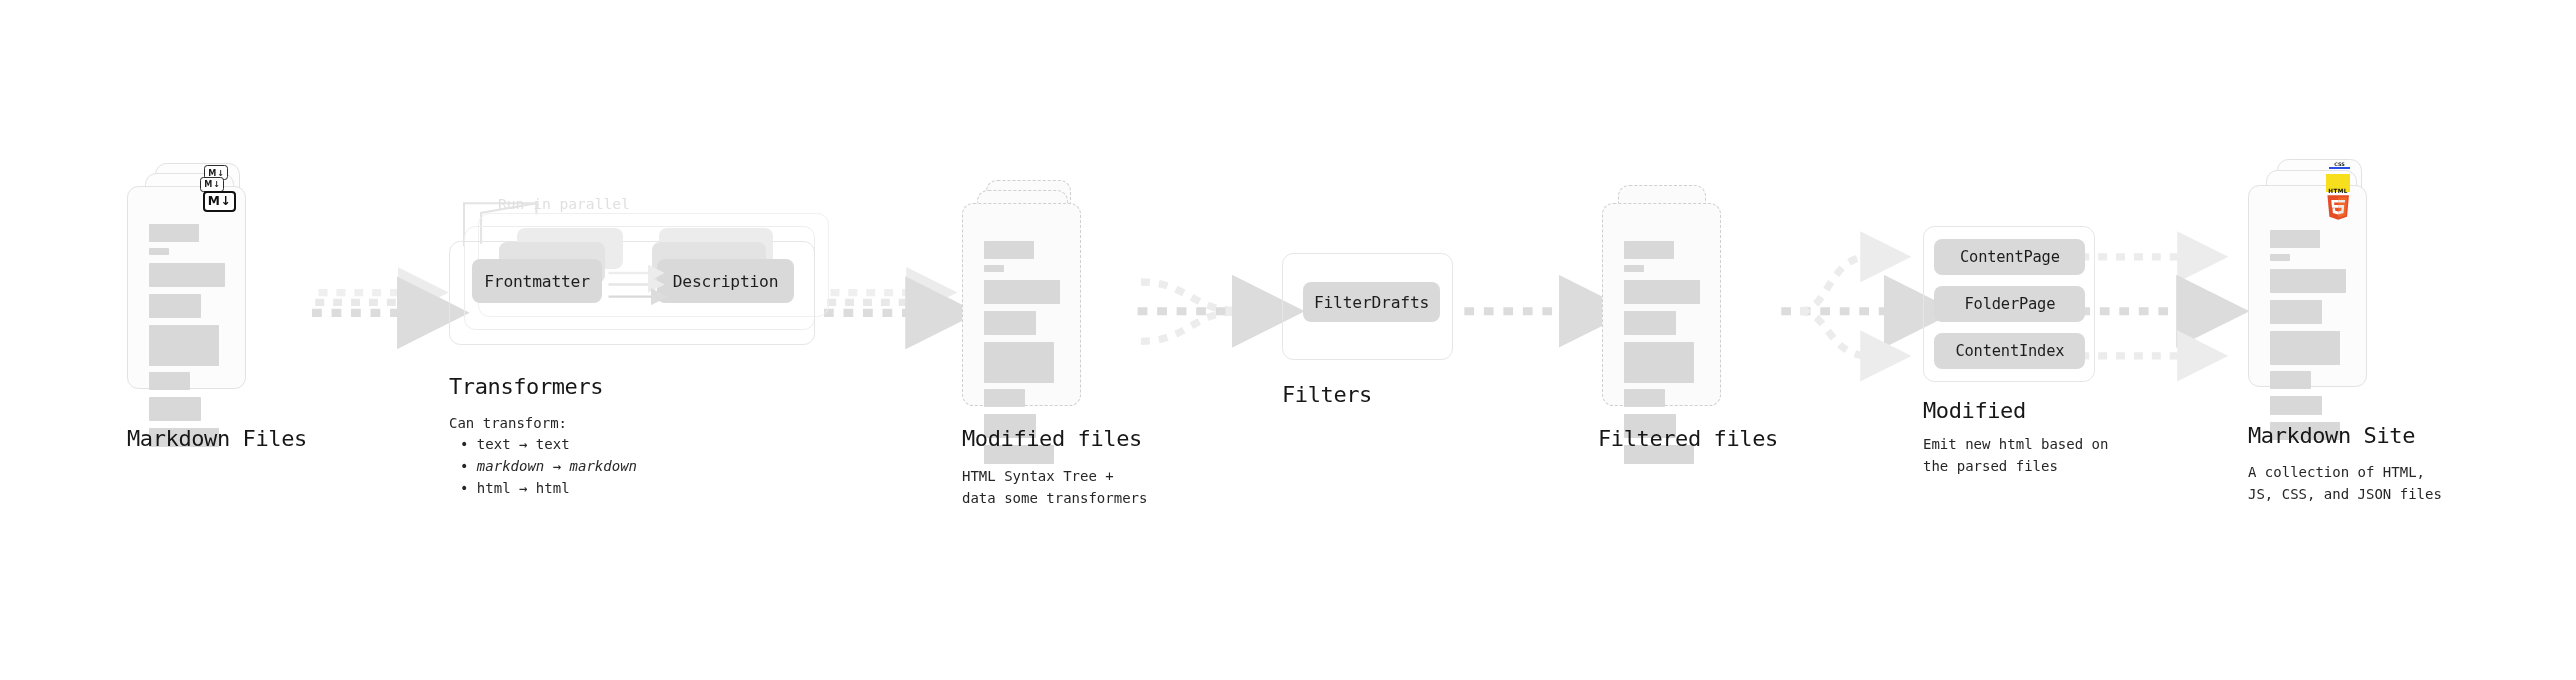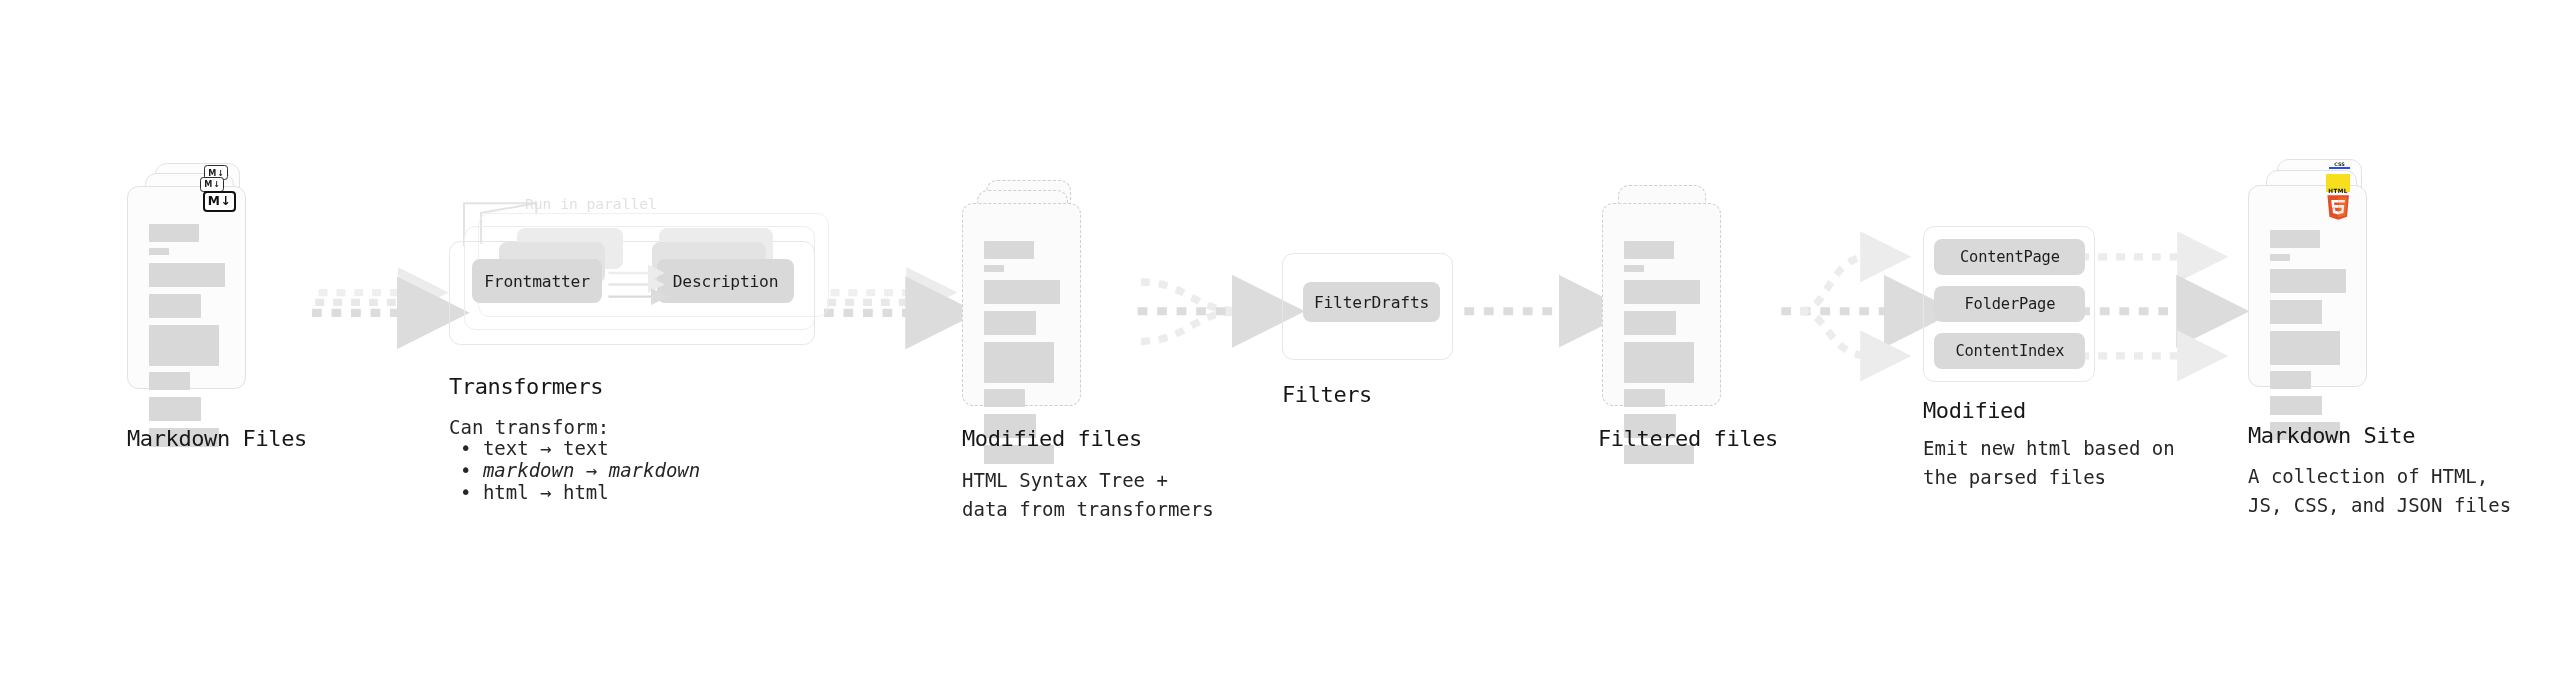--- a/index.html
+++ b/index.html
@@ -99,21 +99,21 @@
   
   .title {
     position: absolute;
     font-size: 22px;
     color: #171717;
     letter-spacing: -0.4px;
     white-space: nowrap;
   }
   .sub {
     position: absolute;
-    font-size: 19px;
+    font-size: 14px;
     line-height: 1.55;
     color: #262626;
     white-space: pre;
   }
   .parallel-label {
     position: absolute;
     font-size: 14.6px;
     color: #e0e0e0;
     white-space: nowrap;
   }
@@ -202,21 +202,21 @@
       <span class="m">M</span>
         <span class="arr">↓</span>
     </div>
     <div class="md-badge" style="left:76px; top:28px;">
       <span class="m">M</span>
         <span class="arr">↓</span>
     </div>
   </div>
   <div class="title" style="left:127px; top:426px;">Markdown Files</div>
 
-  <div class="parallel-label" style="left:525px; top:195px;">Run in parallel</div>
+  <div class="parallel-label" style="left:498px; top:195px;">Run in parallel</div>
 
   <div class="node" style="left:449px; top:213px;">
 
     <div class="container-box" style="left:29px; top:0px; width:351px; height:104px; border-color:#f0f0f0;"></div>
     <div class="container-box" style="left:14.6px; top:13px; width:351px; height:104px; border-color:#ededed;"></div>
     <div class="container-box" style="left:0px; top:28px; width:366px; height:104px; border-color:#e6e6e6;"></div>
 
     <div class="chip l3" style="left:68px; top:14.6px; width:106px; height:41px; font-size:0;"></div>
     <div class="chip l3" style="left:210px; top:14.6px; width:114px; height:41px; font-size:0;"></div>
 
@@ -250,21 +250,21 @@
         <div class="bar" style="width:52px;height:24.4px;margin-bottom:6.5px;"></div>
         <div class="bar" style="width:70px;height:41px;margin-bottom:6.5px;"></div>
         <div class="bar" style="width:41px;height:18px;margin-bottom:6.5px;"></div>
         <div class="bar" style="width:52px;height:24.4px;margin-bottom:6.5px;"></div>
         <div class="bar" style="width:70px;height:19.5px;"></div>
       </div>
     </div>
   </div>
   <div class="title" style="left:962px; top:426px;">Modified files</div>
   <div class="sub" style="left:962px; top:466px;">HTML Syntax Tree +
-data from transformers</div>
+data some transformers</div>
 
   <div class="node" style="left:1282px; top:253px;">
     <div class="container-box" style="left:0px; top:0px; width:171px; height:107px;"></div>
     <div class="chip" style="left:21px; top:29px; width:137px; height:40px;">FilterDrafts</div>
   </div>
   <div class="title" style="left:1282px; top:382px;">Filters</div>
 
   <div class="doc-stack" style="left:1602px; top:180px;">
     <div class="doc-card dashed" style="left:16.3px; top:4.9px; width:88px; height:49px;"></div>
     <div class="doc-card dashed" style="left:0px; top:23px; width:119px; height:203px;">

